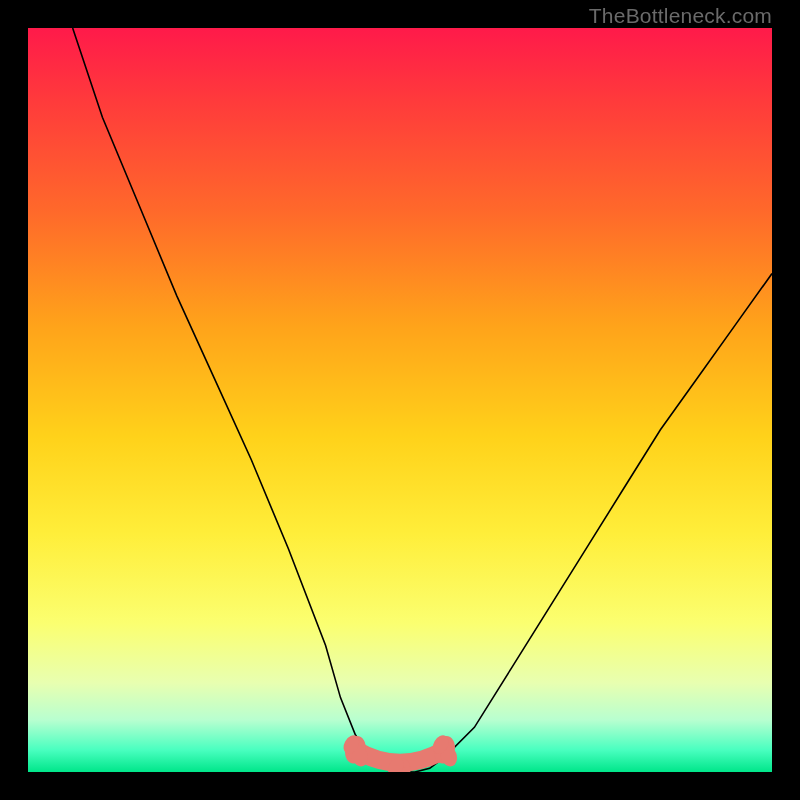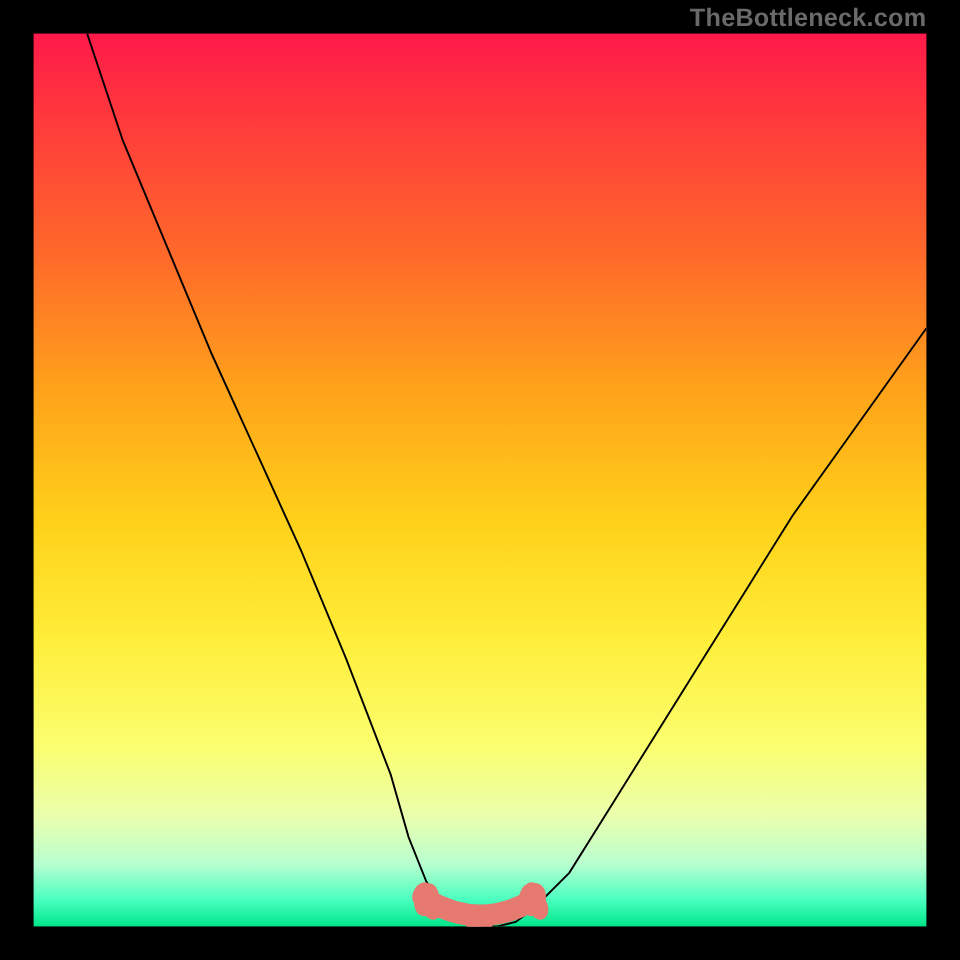--- a/index.html
+++ b/index.html
@@ -35,21 +35,21 @@
     left: 0; top: 0;
     width: 744px;
     height: 744px;
   }
   .watermark {
     position: absolute;
     top: 4px;
     right: 28px;
     font-family: Arial, Helvetica, sans-serif;
     font-size: 21px;
-    font-weight: 700;
+    font-weight: 400;
     color: #6a6a6a;
     background: transparent;
     letter-spacing: 0.2px;
   }
 </style>
 </head>
 <body>
 
 <div class="frame">
   <div class="plot-area">

